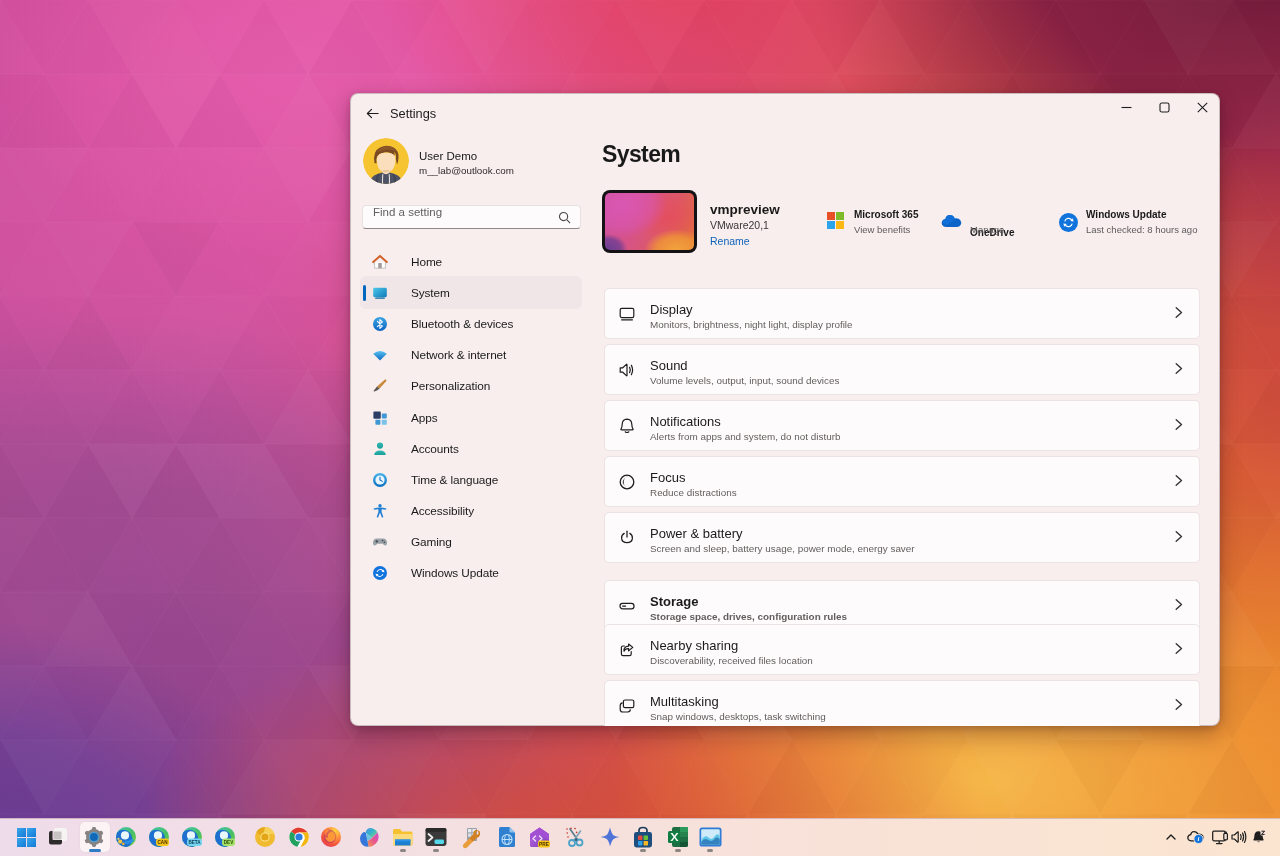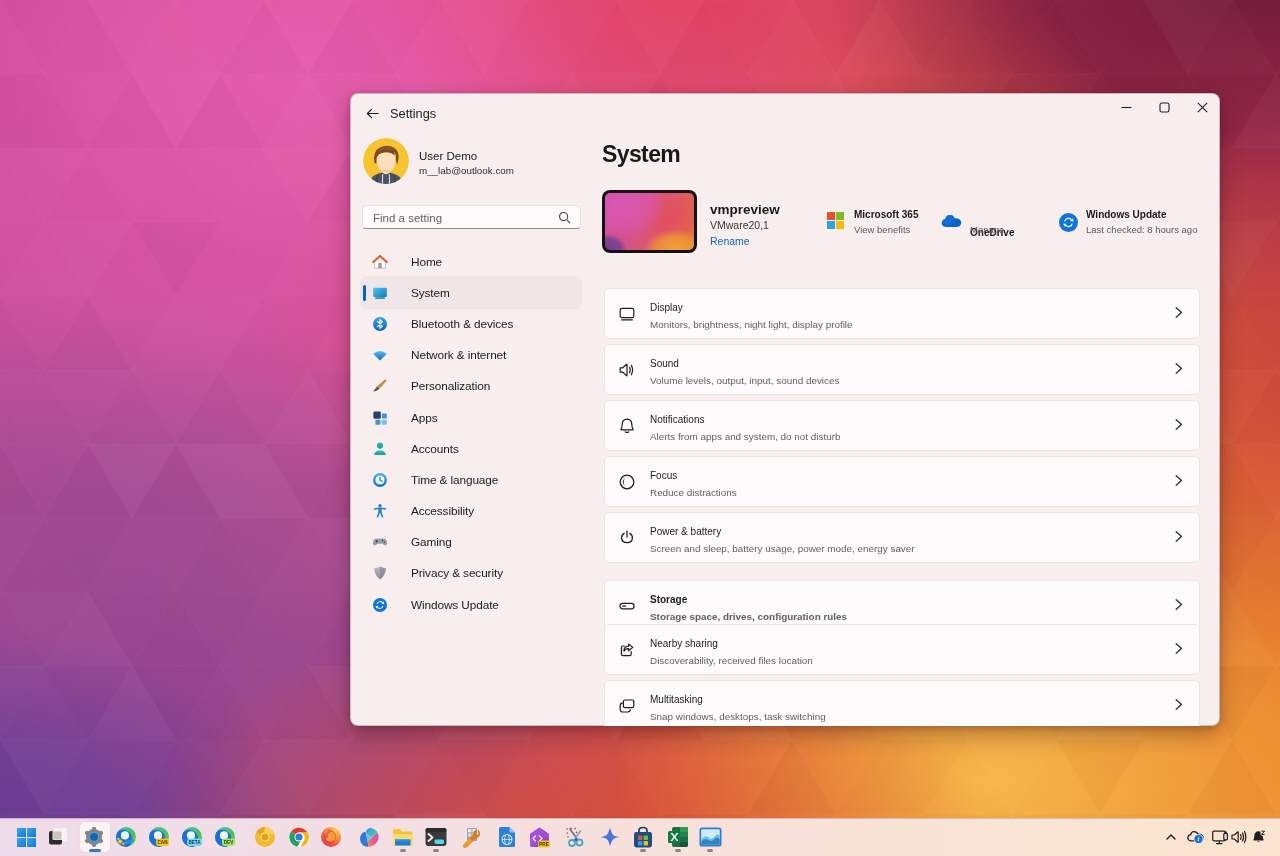--- a/index.html
+++ b/index.html
@@ -39,21 +39,21 @@
   overflow:hidden;
 }
 .backbtn { position:absolute; left:357px; top:99px; width:30px; height:28px; color:#1c1c1c; font-size:15px; display:flex; align-items:center; justify-content:center; }
 .apptitle { position:absolute; left:390px; top:106px; font-size:12.8px; color:#1c1c1c; }
 .caption { position:absolute; top:100px; display:flex; }
 .capbtn { width:38px; height:15px; display:flex; align-items:center; justify-content:center; color:#1f1f1f; }
 .avatar { position:absolute; left:363px; top:138px; width:46px; height:46px; border-radius:50%; overflow:hidden; }
 .uname { position:absolute; left:419px; top:150px; font-size:11.5px; font-weight:normal; color:#191919; }
 .uemail { position:absolute; left:419px; top:165px; font-size:9.8px; color:#2e2a2a; }
 .search { position:absolute; left:362px; top:205px; width:219px; height:24px; background:#fdfbfb; border:1px solid #e8e0e0; border-bottom:1px solid #8f8888; border-radius:4px; }
-.search .ph { position:absolute; left:10px; top:6px; font-size:11.5px; color:#636060; }
+.search .ph { position:absolute; left:10px; top:0; font-size:11.5px; color:#636060; }
 .search svg { position:absolute; right:9px; top:5px; }
 
 .nav { position:absolute; left:361px; top:246px; width:220px; }
 .nitem { position:relative; height:31.2px; display:flex; align-items:center; border-radius:5px;gap:14px; }
 .nitem .ic { width:16px; height:16px; margin-left:11px; flex:0 0 16px; }
 .nitem .lbl { margin-left:9px; font-size:11.8px; color:#1b1b1b; letter-spacing:-.1px; }
 .nitem.sel { background:#f0e5e7; outline:1.5px solid #f0e5e7; border-radius:5px; }
 .nitem.sel::before { content:""; position:absolute; left:2px; top:8px; width:3px; height:15.5px; border-radius:2px; background:#0067c0; }
 
 
@@ -72,21 +72,21 @@
 .dev-ren { position:absolute; left:710px; top:235px; font-size:10.5px; color:#0f63ba; }
 
 .qcard { position:absolute; top:0; }
 .qt { font-size:10px; font-weight:bold; color:#191919; }
 .qs { font-size:9.5px; color:#5f5b5b; margin-top:3px; }
 
 
 #rows { position:absolute; left:0; top:0; width:1280px; height:726px; overflow:hidden; }
 .row { position:absolute; left:604px; width:596px; height:51px; background:#fdfbfb; border:1px solid #ece4e4; border-radius:5px; }
 .row .ric { position:absolute; left:13px; top:50%; transform:translateY(-50%); width:18px; height:18px; }
-.row .rt { position:absolute; left:45px; top:13px; font-size:10px; color:#1b1b1b; }
+.row .rt { position:absolute; left:45px; top:13px; font-size:13px; color:#1b1b1b; }
 .row .rs { position:absolute; left:45px; top:29.5px; font-size:9.9px; color:#615d5d; }
 .row .chev { position:absolute; right:14px; top:50%; transform:translateY(-50%); }
 
 
 #tbar { position:absolute; left:0; top:818px; width:1280px; height:38px;
   background:linear-gradient(90deg,#efdcea 0%, #f2dfe5 25%, #f6e0dd 45%, #f8e2d8 65%, #fae4d3 85%, #fbe5d0 100%);
   border-top:1px solid rgba(120,60,90,.25);
 }
 .tk { position:absolute; top:824px; width:26px; height:26px; display:flex; align-items:center; justify-content:center; }
 .tk svg { display:block; }
@@ -657,33 +657,20 @@
         <span class="ic"><svg viewBox="0 0 16 16" width="16" height="16">
             <path d="M4.6 4.6 L11.4 4.6 Q14.6 4.8 15 8.6 Q15.2 11.4 13.2 11.4 Q11.8 11.4 10.8 9.8 L5.2 9.8 Q4.2 11.4 2.8 11.4 Q0.8 11.4 1 8.6 Q1.4 4.8 4.6 4.6 Z" fill="#9aa1a8"></path>
             <path d="M4.8 6 L4.8 8.8 M3.4 7.4 L6.2 7.4" stroke="#434a50" stroke-width="1"></path>
             <circle cx="10.6" cy="6.6" r="0.8" fill="#3b4146"></circle>
             <circle cx="12.4" cy="8.2" r="0.8" fill="#3b4146"></circle>
           </svg></span>
         <span class="lbl">Gaming</span>
       </div>
     <div class="nitem">
         <span class="ic"><svg viewBox="0 0 16 16" width="16" height="16">
-            <defs>
-              <linearGradient id="pvg" x1="0" y1="0" x2="0" y2="1">
-                <stop offset="0" stop-color="#b8bcc2"></stop>
-                <stop offset="1" stop-color="#8b9097"></stop>
-              </linearGradient>
-            </defs>
-            <path d="M8 1.4 Q10.8 3 13.8 3.2 Q14 9.8 8 14.6 Q2 9.8 2.2 3.2 Q5.2 3 8 1.4 Z" fill="url(#pvg)"></path>
-            <path d="M8 1.4 Q10.8 3 13.8 3.2 Q14 9.8 8 14.6 Z" fill="#7e848c" opacity=".55"></path>
-          </svg></span>
-        <span class="lbl">Privacy &amp; security</span>
-      </div>
-    <div class="nitem">
-        <span class="ic"><svg viewBox="0 0 16 16" width="16" height="16">
             <circle cx="8" cy="8" r="7" fill="#1173dc"></circle>
             <path d="M4.6 7 Q5.1 4.7 7.4 4.2 Q9.7 3.7 11.2 5.5 L11.7 4.3 L12.4 7.3 L9.4 6.8 L10.4 6.1 Q9.2 4.8 7.6 5.1 Q6 5.4 5.5 7 Z" fill="#fff"></path>
             <path d="M11.4 9 Q10.9 11.3 8.6 11.8 Q6.3 12.3 4.8 10.5 L4.3 11.7 L3.6 8.7 L6.6 9.2 L5.6 9.9 Q6.8 11.2 8.4 10.9 Q10 10.6 10.5 9 Z" fill="#fff"></path>
           </svg></span>
         <span class="lbl">Windows Update</span>
       </div>
   </div>
 
   <div class="h1">System</div>
   <div class="thumb">

